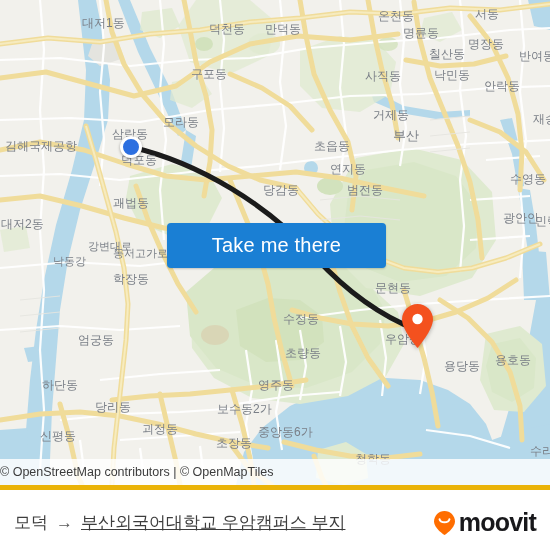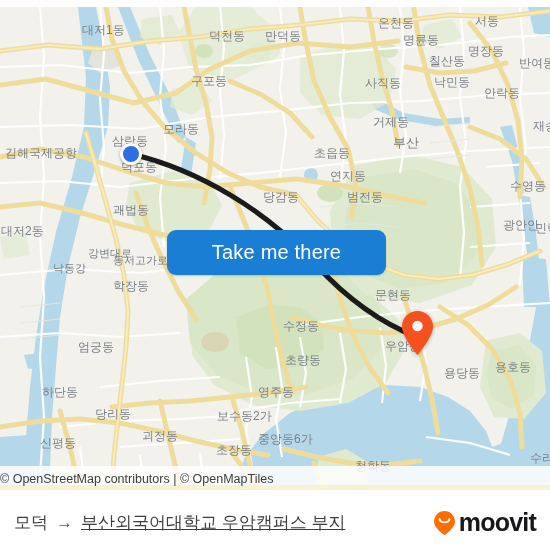--- a/index.html
+++ b/index.html
@@ -22,21 +22,20 @@
   }
 
   
   #map-area {
     position: absolute;
     left: 0; top: 0;
     width: 550px;
     height: 485px;
     overflow: hidden;
     background: #eab308;
-    margin-top: 7px;
   }
   #map-svg {
     position: absolute;
     left: 0; top: 0;
     width: 550px;
     height: 485px;
     display: block;
   }
 
   
@@ -59,21 +58,21 @@
     filter: drop-shadow(0 1px 2px rgba(0,0,0,0.3));
   }
 
   
   .take-me-there {
     position: absolute;
     left: 167px; top: 223px;
     width: 219px; height: 45px;
     background: #1a7fd4;
     border: none;
-    border-radius: 9px;
+    border-radius: 4px;
     color: #ffffff;
     font-size: 20px;
     font-family: "Liberation Sans", sans-serif;
     letter-spacing: 0.2px;
     cursor: pointer;
     z-index: 50;
     box-shadow: 0 1px 2px rgba(0,0,0,0.18);
     padding: 0;
     line-height: 45px;
     text-align: center;

